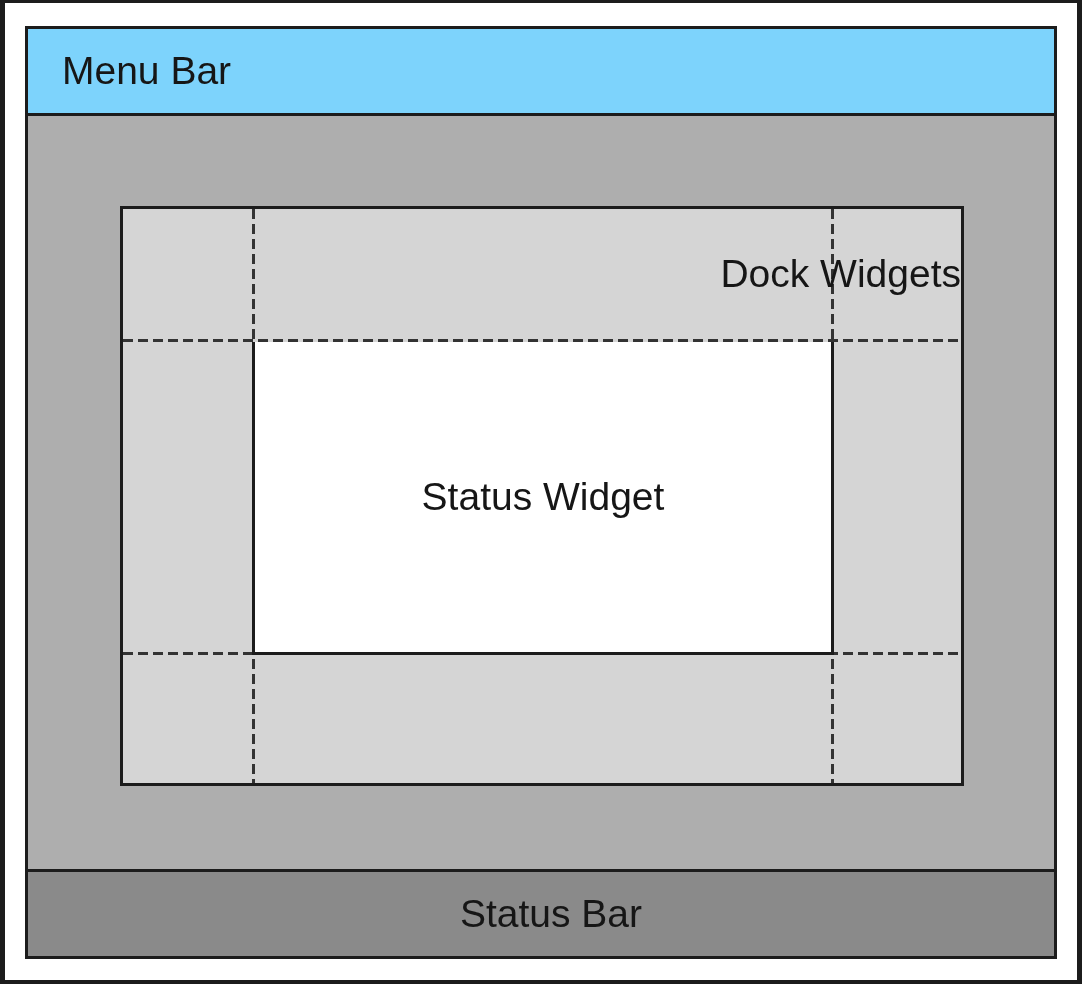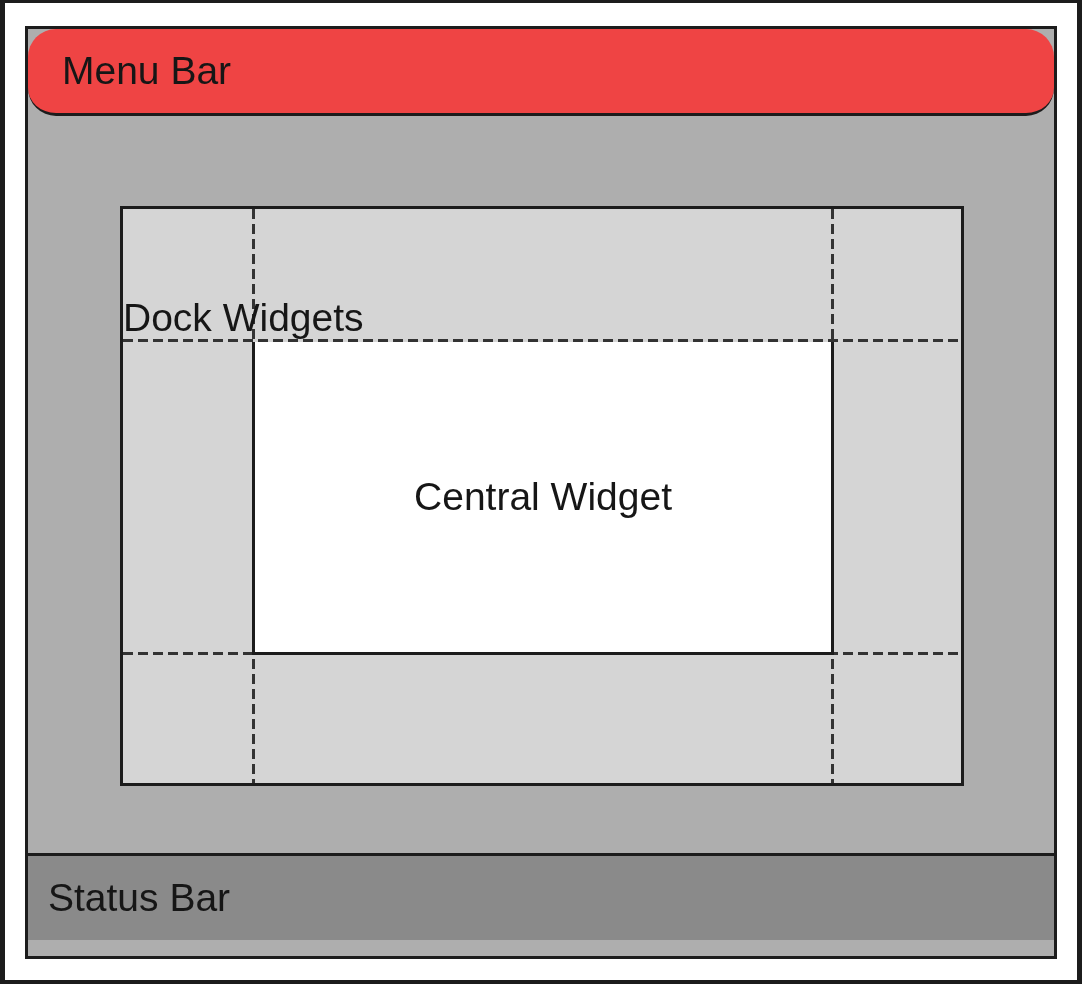--- a/index.html
+++ b/index.html
@@ -57,50 +57,50 @@
     left: 0; top: 87px;
     width: 100%;
     height: 90px;
     display: flex;
     align-items: center;
     justify-content: center;
   }
 
   .status-bar {
     position: absolute;
-    left: 0; bottom: 16px;
+    left: 0; bottom: 0;
     width: 100%;
     height: 87px;
     background: #8a8a8a;
     border-top: 3px solid #1c1c1c;
     display: flex;
     align-items: center;
     padding-left: 20px;
+    justify-content: center;
   }
 
   .dock {
     position: absolute;
     left: 92px;
     top: 177px;
     width: 844px;
     height: 580px;
     background: #d5d5d5;
     border: 3px solid #1c1c1c;
   }
 
   .dock-label-row {
     position: absolute;
     left: 0; top: 0;
     width: 100%;
     height: 130px;
     display: flex;
     align-items: center;
-    justify-content: flex-start;
+    justify-content: flex-end;
     z-index: 2;
-    margin-top: 44px;
   }
 
   
   .dash-h, .dash-v { position: absolute; z-index: 1; }
   .dash-h {
     left: 0;
     width: 838px;
     height: 3px;
     background: repeating-linear-gradient(to right, #333333 0 10px, rgba(0,0,0,0) 10px 15px);
   }
@@ -130,38 +130,38 @@
     justify-content: center;
     z-index: 3;
   }
 </style>
 </head>
 <body>
 
 <div class="canvas">
   <div class="window" style="background-color: rgb(174, 174, 174);">
 
-    <div class="menu-bar" style="background-color: #ef4444; border-radius: 28px;">
+    <div class="menu-bar" style="background-color: #7dd3fc;">
       <span class="label">Menu Bar</span>
     </div>
 
 
     <div class="dock" style="background-color: rgb(213, 213, 213);">
 
       <div class="dash-h h1"></div>
       <div class="dash-h h2"></div>
       <div class="dash-v v1"></div>
       <div class="dash-v v2"></div>
 
       <div class="dock-label-row">
         <span class="label">Dock Widgets</span>
       </div>
 
       <div class="central" style="background-color: rgb(255, 255, 255);">
-        <span class="label">Central Widget</span>
+        <span class="label">Status Widget</span>
       </div>
     </div>
 
     <div class="status-bar" style="background-color: rgb(138, 138, 138);">
       <span class="label">Status Bar</span>
     </div>
 
   </div>
 </div>
 

